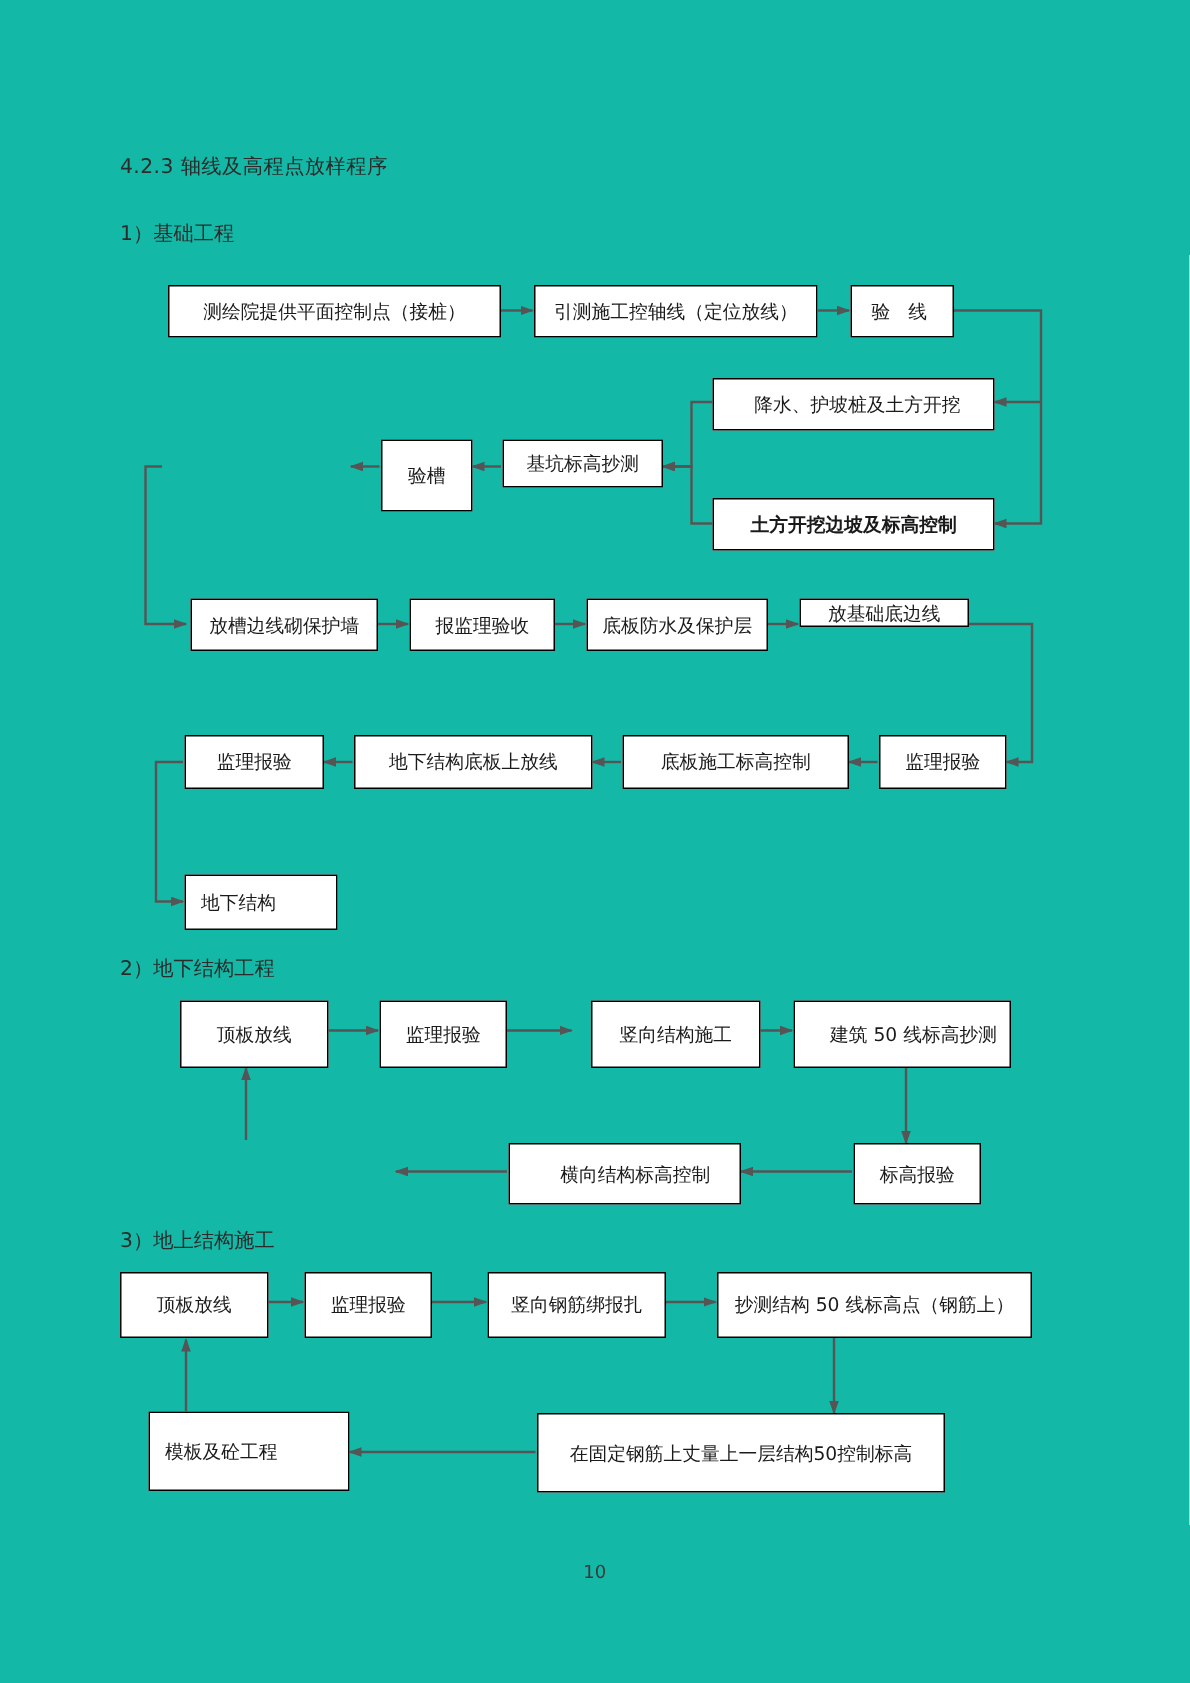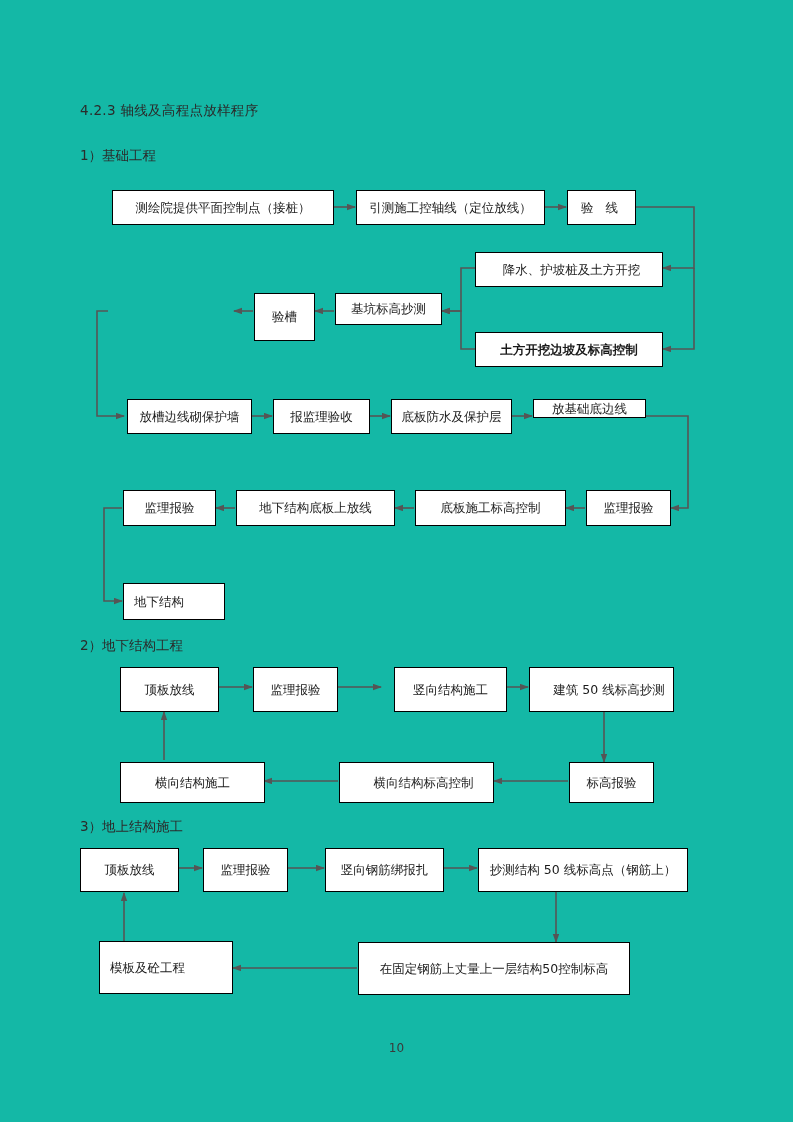--- a/index.html
+++ b/index.html
@@ -182,21 +182,20 @@
   <div class="node" style="left:253px; top:667px; width:85px; height:45px;">监理报验</div>
 
   <div class="node" style="left:382px; top:667px; width:113px; height:45px;margin-left:12px;">竖向结构施工</div>
 
   <div class="node" style="left:529px; top:667px; width:145px; height:45px;padding-left:20px;">建筑 50 线标高抄测</div>
 
   <div class="node" style="left:569px; top:762px; width:85px; height:41px;">标高报验</div>
 
   <div class="node" style="left:339px; top:762px; width:155px; height:41px;padding-left:19px;">横向结构标高控制</div>
 
-  <div class="node" style="left:120px; top:762px; width:145px; height:41px;">横向结构施工</div>
 
   <div class="node" style="left:80px; top:848px; width:99px; height:44px;">顶板放线</div>
 
   <div class="node" style="left:203px; top:848px; width:85px; height:44px;">监理报验</div>
 
   <div class="node" style="left:325px; top:848px; width:119px; height:44px;">竖向钢筋绑报扎</div>
 
   <div class="node" style="left:478px; top:848px; width:210px; height:44px;">抄测结构 50 线标高点（钢筋上）</div>
 
   <div class="node" style="left:358px; top:942px; width:272px; height:53px;">在固定钢筋上丈量上一层结构50控制标高</div>

